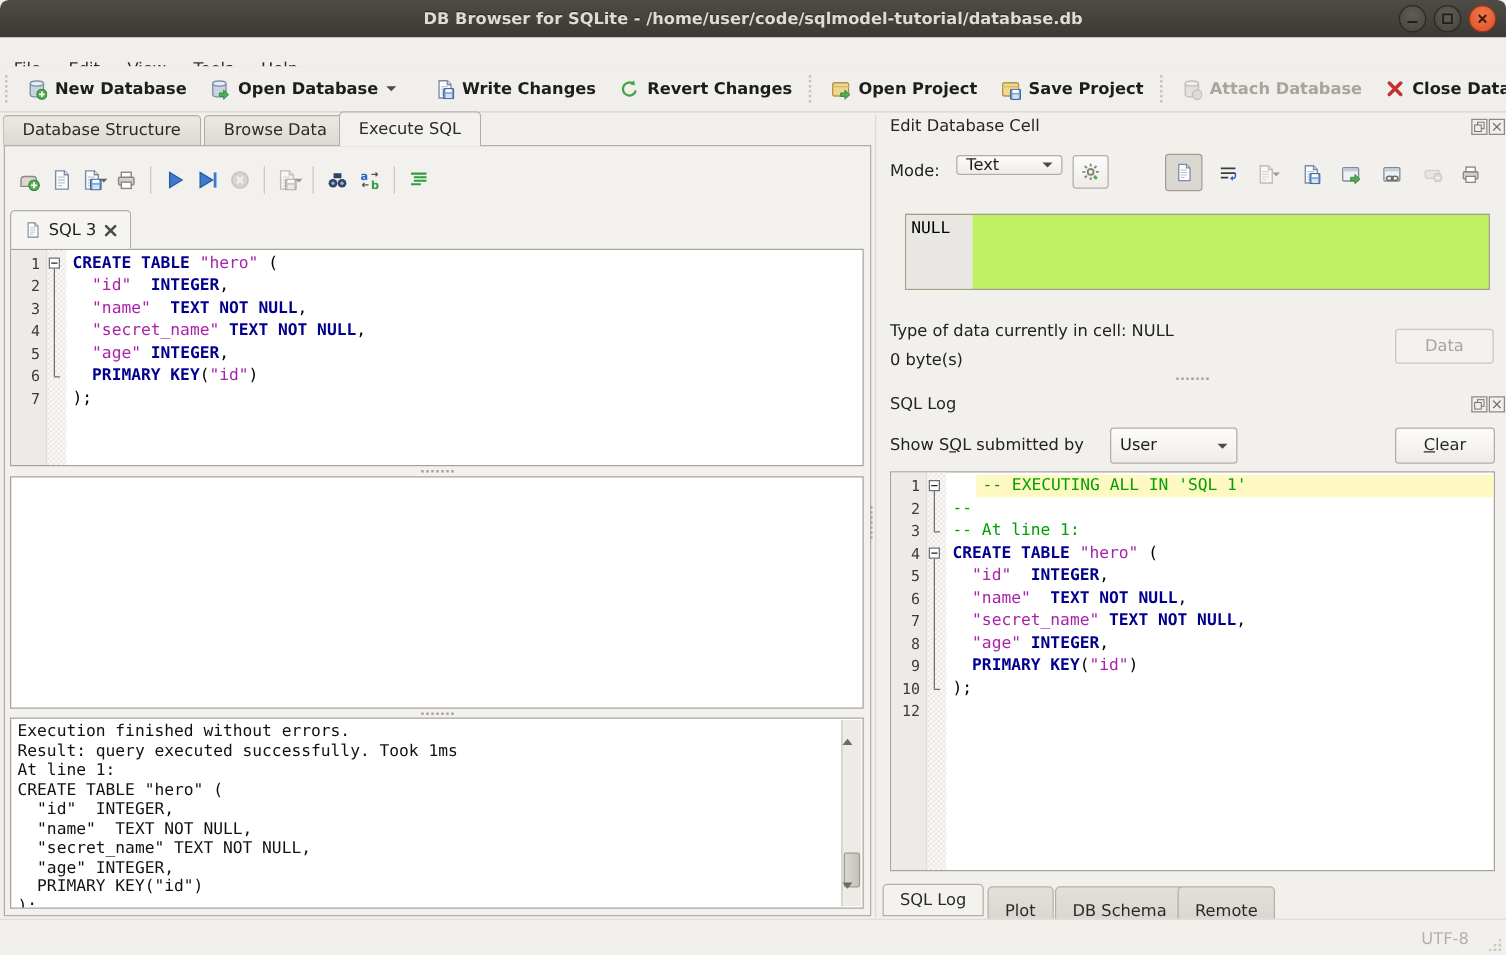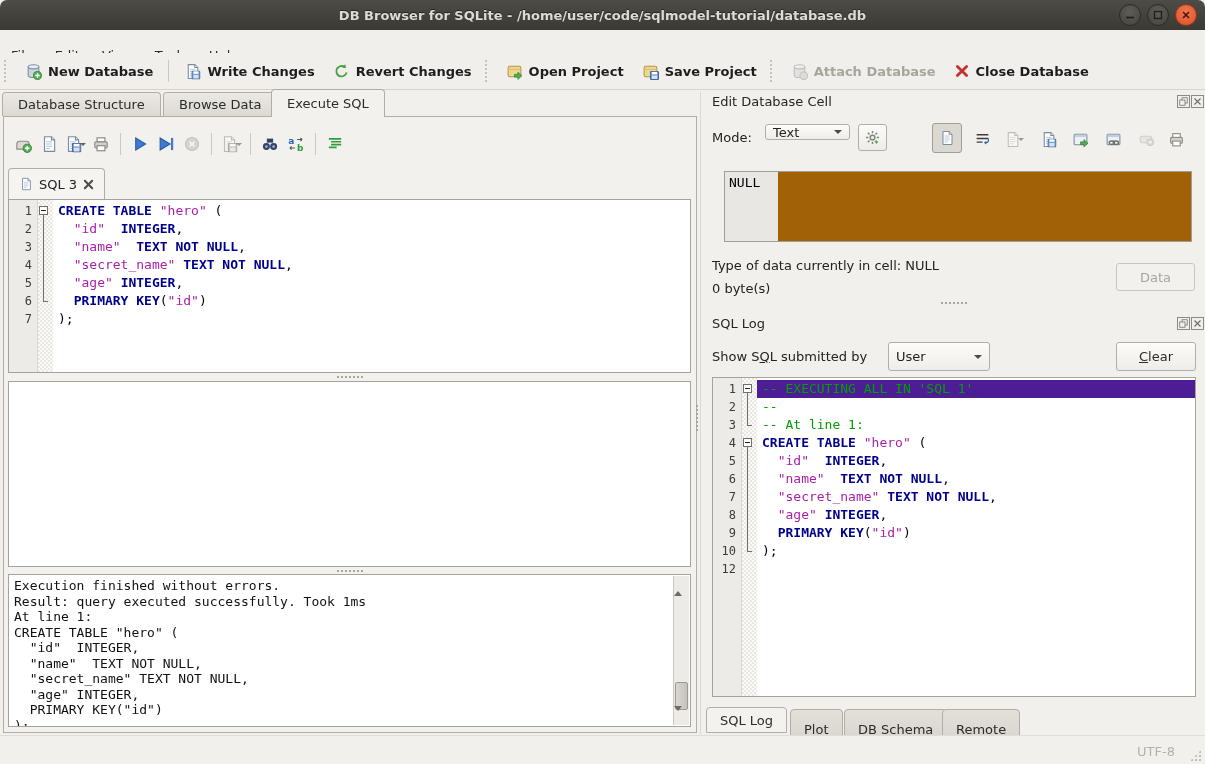--- a/index.html
+++ b/index.html
@@ -57,21 +57,21 @@
   .col-num{position:absolute;left:0;top:0;bottom:0;width:28px;background:#edebe7;border-right:1px solid #dbd8d2;}
   .col-fold{position:absolute;left:29px;top:0;bottom:0;width:15px;background-color:#fbfaf8;
     background-image:linear-gradient(45deg,#e9e7e3 25%,transparent 25%,transparent 75%,#e9e7e3 75%),
                      linear-gradient(45deg,#e9e7e3 25%,transparent 25%,transparent 75%,#e9e7e3 75%);
     background-size:4px 4px;background-position:0 0,2px 2px;}
   .rows{position:absolute;left:0;top:2px;right:0;}
   .ed-row{display:flex;height:18px;line-height:18px;}
   .ed-num{width:28px;flex:none;text-align:right;padding-right:5px;box-sizing:border-box;color:#3c3c3c;font-size:12px;}
   .ed-fold{width:16px;flex:none;position:relative;}
   .ed-code{flex:1;white-space:pre;color:#000;padding-left:5px;}
-  .ed-code.hl{background:#4c1d95;}
+  .ed-code.hl{background:#fef9c3;margin-left:24px;}
   .tk-k{color:#00008c;font-weight:bold;}
   .tk-s{color:#aa22aa;}
   .tk-c{color:#00a000;}
   .tk-p{color:#000;}
   .fbox{position:absolute;left:2px;top:4px;width:9px;height:9px;background:#fff;border:1px solid #6f6f6f;box-sizing:border-box;}
   .fbox::after{content:"";position:absolute;left:1px;right:1px;top:3px;height:1px;background:#222;}
   .vl{position:absolute;left:6px;width:1px;background:#6f6f6f;}
   .vb{top:13px;bottom:0;}
   .vfull{top:0;bottom:0;}
   .vtop{top:0;height:9px;}
@@ -99,21 +99,21 @@
   .dhbtn{width:13px;height:13px;border:1px solid #8d8a83;background:#f1efec;display:flex;align-items:center;justify-content:center;box-sizing:border-box;}
   .combo{background:linear-gradient(#fdfcfb,#efede9);border:1px solid #b2aea6;border-radius:3px;
     display:flex;align-items:center;justify-content:space-between;padding:0 7px;box-sizing:border-box;color:#222;}
   .btn{background:linear-gradient(#fdfcfb,#eeece8);border:1px solid #b2aea6;border-radius:3px;
     display:flex;align-items:center;justify-content:center;box-sizing:border-box;color:#2c2c2c;}
   .btn.disabled{color:#aaa69e;background:#f3f1ee;border-color:#cac6bf;}
   .cicon{width:24px;height:24px;display:flex;align-items:center;justify-content:center;}
   .cicon.dis svg{filter:grayscale(1) opacity(.5);}
   .pressedbox{width:30px;height:30px;background:#dbd7d1;border:1px solid #a29e96;border-radius:3px;
     display:flex;align-items:center;justify-content:center;box-sizing:border-box;}
-  .cellbox{position:absolute;left:724px;top:171px;width:468px;height:71px;background:#a16207;border:1px solid #a29e96;box-sizing:border-box;}
+  .cellbox{position:absolute;left:724px;top:171px;width:468px;height:61px;background:#bef264;border:1px solid #a29e96;box-sizing:border-box;}
   .cellgut{position:absolute;left:0;top:0;bottom:0;width:53px;background:#e9e7e3;}
   .cellval{position:absolute;left:4px;top:3px;font-family:"DejaVu Sans Mono",monospace;font-size:13px;color:#000;}
 
   
   .dtab{position:absolute;height:40px;background:linear-gradient(#e3e0da,#d6d2cb);border:1px solid #b2aea6;
     border-radius:4px 4px 0 0;display:flex;align-items:center;padding:0 13px;color:#2b2b2b;box-sizing:border-box;}
   .dtab.active{background:#f4f2ee;height:26px;margin-top:-2px;}
 
   
   .statusbar{position:absolute;left:0;top:735px;width:1205px;height:29px;background:#f2f0ec;border-top:1px solid #e0dcd6;}
@@ -200,20 +200,28 @@
 
   <div class="toolbar">
     <span class="tgrip"></span>
     <span class="tbtn">
       <svg width="17" height="17" viewBox="0 0 16 16">
           <use href="#i-db"></use>
           <use href="#i-plus" x="7.5" y="7.5" width="8.5" height="8.5"></use>
         </svg>
       <span>New Database</span>
     </span>
+    <span class="tbtn">
+      <svg width="17" height="17" viewBox="0 0 16 16">
+          <use href="#i-db"></use>
+          <use href="#i-arrow" x="7" y="7.5" width="9" height="9"></use>
+        </svg>
+      <span>Open Database</span>
+      <span class="caret"></span>
+    </span>
     <span class="vsep"></span>
     <span class="tbtn">
       <svg width="17" height="17" viewBox="0 0 16 16">
           <use href="#i-page"></use>
           <use href="#i-floppy" x="7" y="7" width="8.5" height="8.5"></use>
         </svg>
       <span>Write Changes</span>
     </span>
     <span class="tbtn">
       <svg width="17" height="17" viewBox="0 0 16 16">

